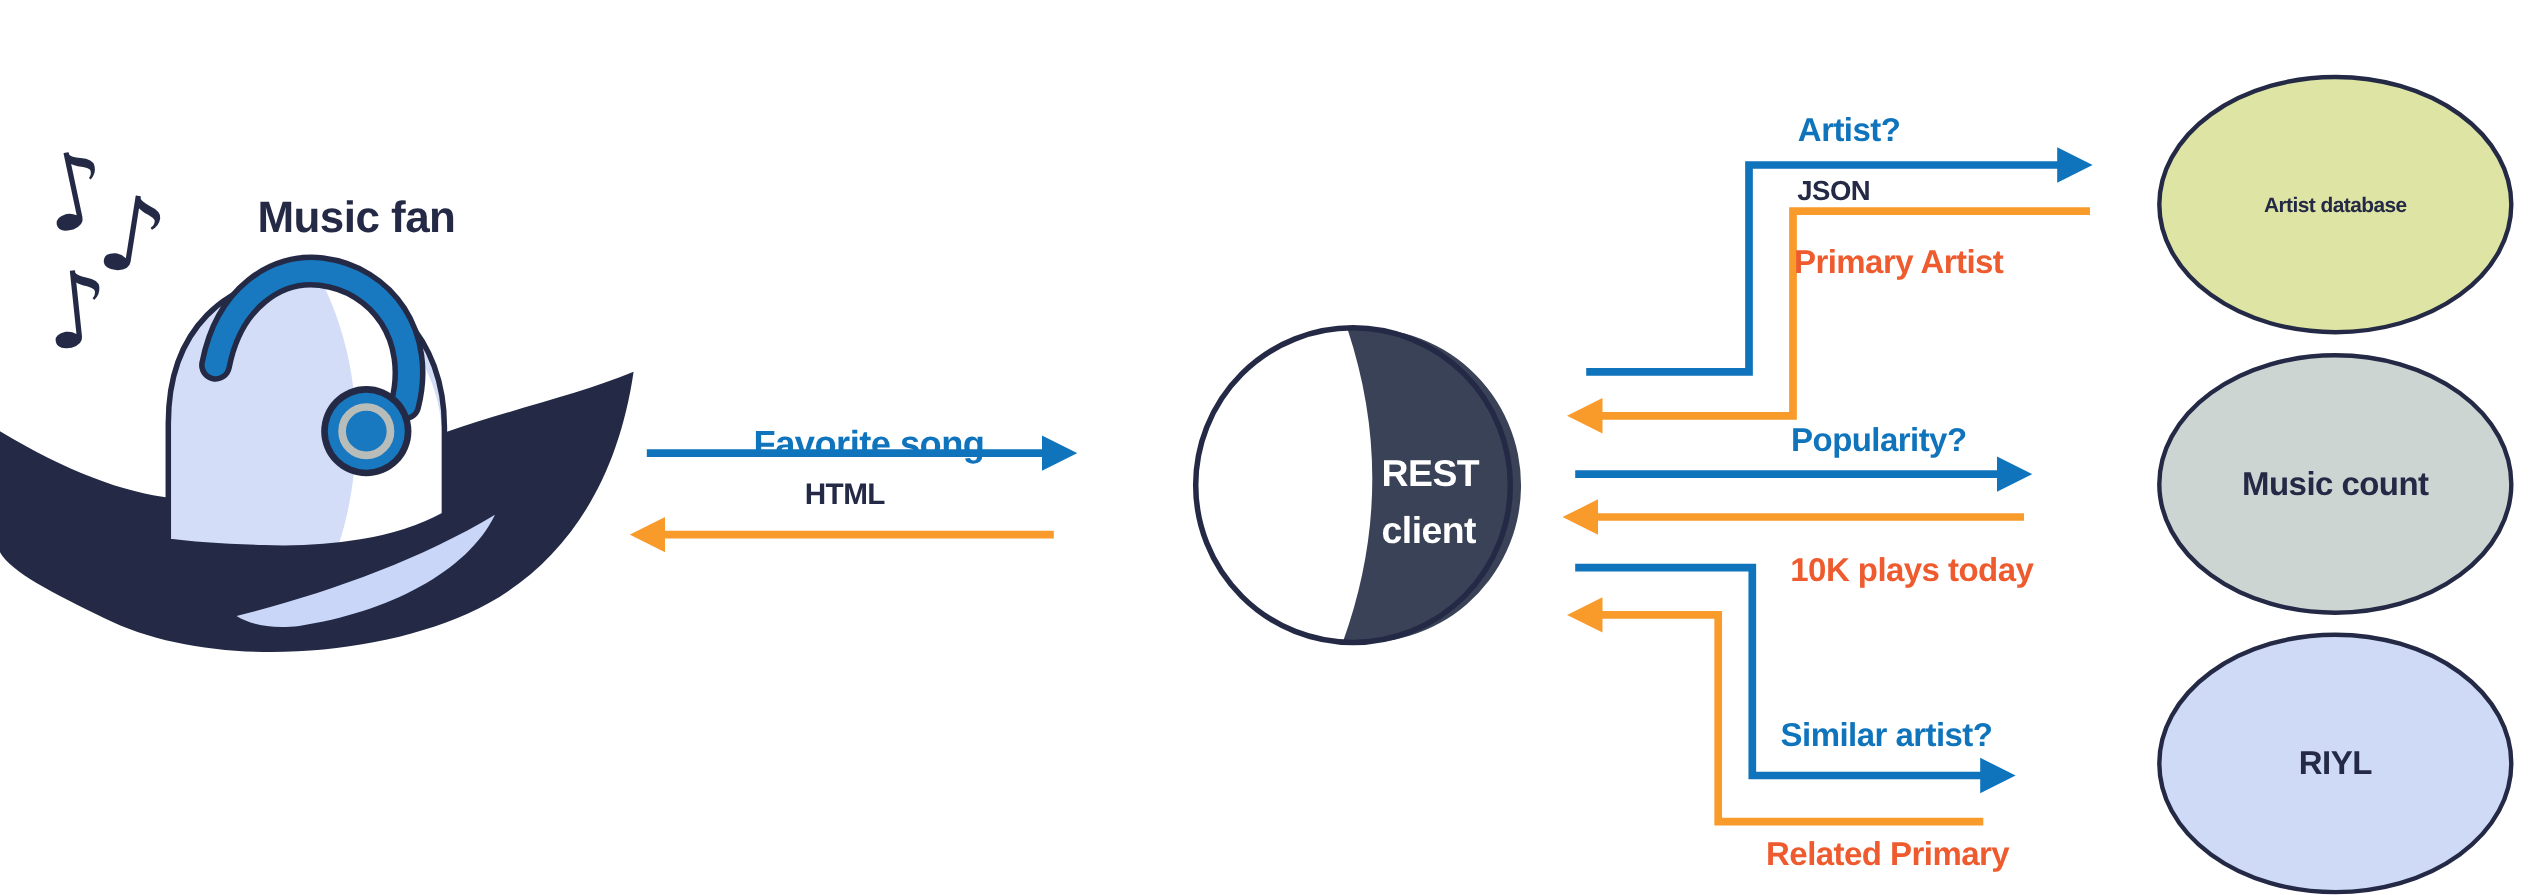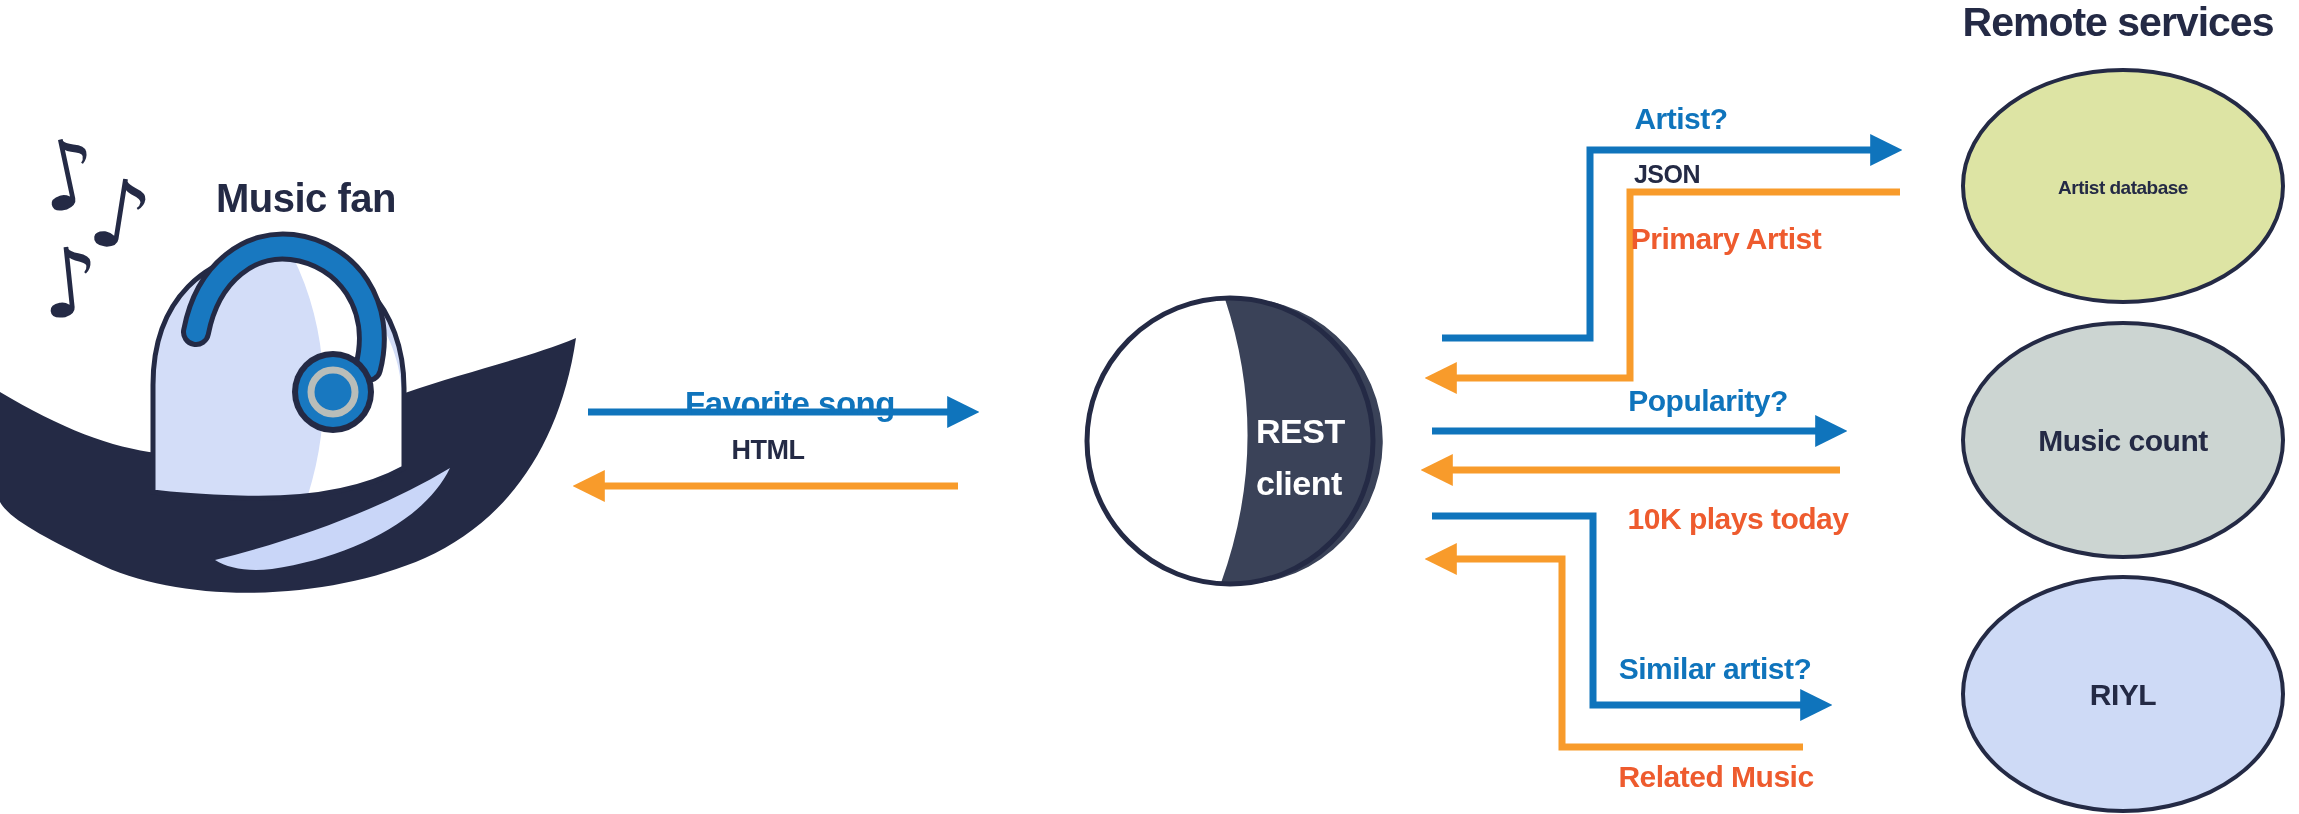--- a/index.html
+++ b/index.html
@@ -13,21 +13,21 @@
     transform:translate(-50%,-50%);letter-spacing:-0.5px;line-height:1;
   }
   .navy{color:#242a45;}
   .blue{color:#0f74bc;}
   .orange{color:#ee5b2e;}
   .white{color:#ffffff;}
   .note{
     position:absolute;color:#242a45;font-family:"DejaVu Sans",sans-serif;
     font-size:95px;line-height:1;
   }
-  #music-fan-title{left:306px;top:198px;font-size:40px;}
+  #music-fan-title{left:324px;top:198px;font-size:40px;}
   #remote-services-title{left:2118px;top:22px;font-size:41px;letter-spacing:-1px;}
   #favorite-song-label{left:790px;top:379px;font-size:33px;margin-top:24px;}
   #html-label{left:768px;top:450px;font-size:27px;}
   #fan-response-label{left:694px;top:557px;font-size:31px;}
   #artist-request-label{left:1681px;top:119px;font-size:30px;}
   #json-label{left:1667px;top:174px;font-size:25px;}
   #artist-response-label{left:1726px;top:239px;font-size:30px;}
   #popularity-request-label{left:1708px;top:401px;font-size:30px;}
   #popularity-response-label{left:1738px;top:519px;font-size:30px;}
   #similar-request-label{left:1715px;top:669px;font-size:30px;}
@@ -123,34 +123,33 @@
 
     <path d="M 1432 516 L 1593 516 L 1593 705 L 1805 705" fill="none" stroke="#0f74bc" stroke-width="7" marker-end="url(#arrow-blue)"></path>
     <path d="M 1803 747 L 1562 747 L 1562 559 L 1452 559" fill="none" stroke="#f89b2b" stroke-width="7" marker-end="url(#arrow-orange)"></path>
   </svg>
 
   <span class="note" id="note-1">♪</span>
   <span class="note" id="note-2">♪</span>
   <span class="note" id="note-3">♪</span>
 
   <div class="lbl navy" id="music-fan-title">Music fan</div>
-  <div class="lbl navy" id="remote-services-title">Remote services</div>
 
   <div class="lbl blue" id="favorite-song-label">Favorite song</div>
   <div class="lbl navy" id="html-label">HTML</div>
 
   <div class="lbl blue" id="artist-request-label">Artist?</div>
   <div class="lbl navy" id="json-label">JSON</div>
   <div class="lbl orange" id="artist-response-label">Primary Artist</div>
 
   <div class="lbl blue" id="popularity-request-label">Popularity?</div>
   <div class="lbl orange" id="popularity-response-label">10K plays today</div>
 
   <div class="lbl blue" id="similar-request-label">Similar artist?</div>
-  <div class="lbl orange" id="similar-response-label">Related Music</div>
+  <div class="lbl orange" id="similar-response-label">Related Primary</div>
 
   <div class="white" id="rest-client-label">
     <div>REST</div>
     <div>client</div>
   </div>
 
   <div class="lbl navy" id="artist-db-label">Artist database</div>
   <div class="lbl navy" id="play-count-label">Music count</div>
   <div class="lbl navy" id="riyl-label">RIYL</div>
 

